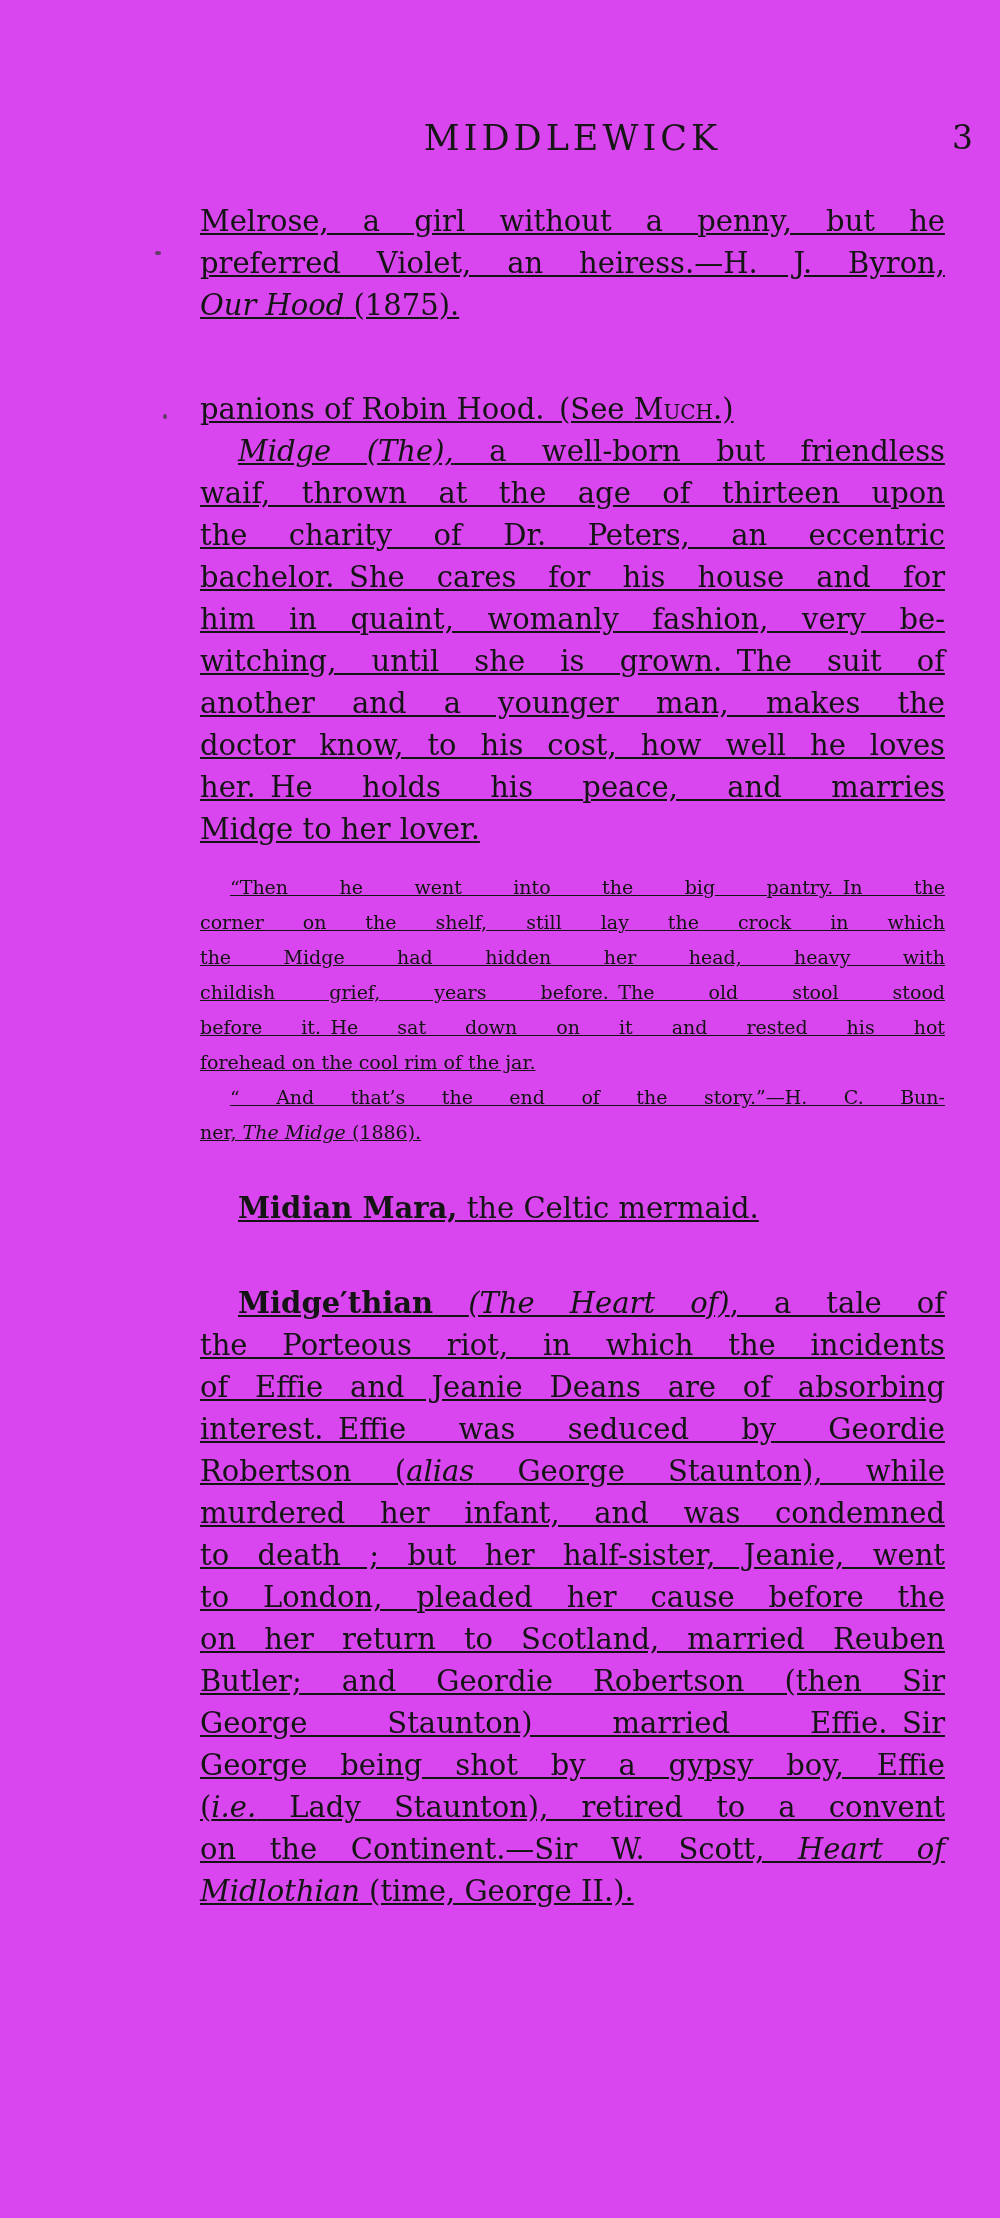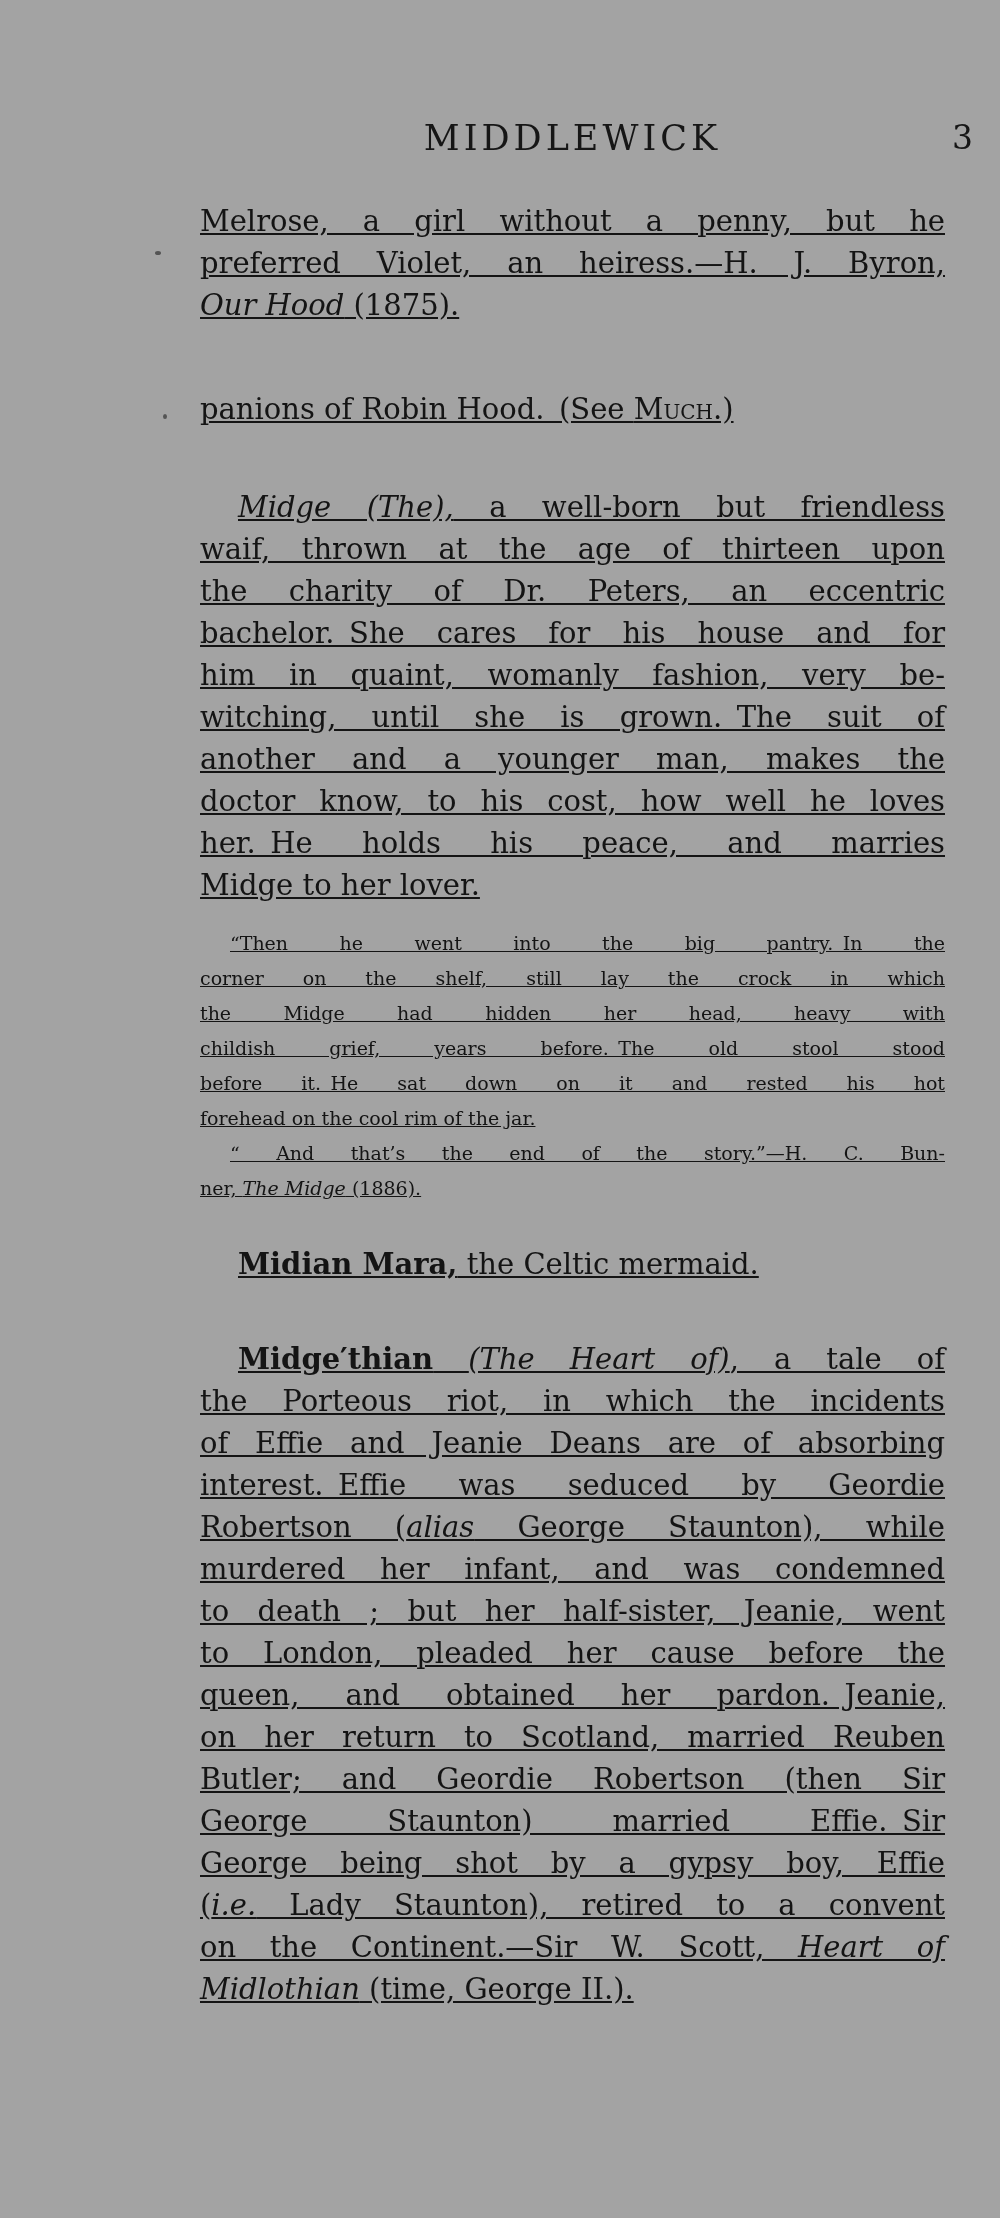--- a/index.html
+++ b/index.html
@@ -4,21 +4,21 @@
 <style>
   html, body {
     margin: 0;
     padding: 0;
     background: #ffffff;
   }
   .page {
     position: relative;
     width: 1000px;
     height: 2218px;
-    background: #a3a3a3;
+    background: #d946ef;
     color: #141414;
     font-family: "DejaVu Serif", "Liberation Serif", serif;
     overflow: hidden;
   }
   .running-head {
     position: absolute;
     left: 200px;
     top: 118px;
     width: 745px;
     text-align: center;
@@ -57,21 +57,21 @@
   }
   .line.last { text-align-last: left; }
   .entry-main .line.indent { text-indent: 38px; }
   .entry-small .line.indent { text-indent: 30px; }
   .seg-n { font-style: normal; }
   .seg-b { font-weight: bold; }
   .seg-i { font-style: italic; }
   .seg-sc { font-variant: small-caps; }
   
   [data-name="entry-midge"]          { margin-top: 62px; }
-  [data-name="entry-midge-the"]      { margin-top: 56px; }
+  [data-name="entry-midge-the"]      { }
   [data-name="entry-midge-quote-1"]  { margin-top: 20px; }
   [data-name="entry-midge-quote-2"]  { margin-top: 0; }
   [data-name="entry-midian-mara"]    { margin-top: 37px; }
   [data-name="entry-midlothian"]     { margin-top: 53px; }
   .speck {
     position: absolute;
     background: #3a3a3a;
     border-radius: 50%;
     opacity: 0.75;
   }
@@ -124,21 +124,20 @@
       </div>
       <div class="entry entry-main" data-name="entry-midlothian">
         <div class="line indent" data-name="text-line"><span class="seg-b" data-name="text-segment">Midge′thian</span><span class="seg-n" data-name="text-segment"> </span><span class="seg-i" data-name="text-segment">(The Heart of)</span><span class="seg-n" data-name="text-segment">, a tale of</span></div>
         <div class="line" data-name="text-line"><span class="seg-n" data-name="text-segment">the Porteous riot, in which the incidents</span></div>
         <div class="line" data-name="text-line"><span class="seg-n" data-name="text-segment">of Effie and Jeanie Deans are of absorbing</span></div>
         <div class="line" data-name="text-line"><span class="seg-n" data-name="text-segment">interest. Effie was seduced by Geordie</span></div>
         <div class="line" data-name="text-line"><span class="seg-n" data-name="text-segment">Robertson (</span><span class="seg-i" data-name="text-segment">alias</span><span class="seg-n" data-name="text-segment"> George Staunton), while</span></div>
         <div class="line" data-name="text-line"><span class="seg-n" data-name="text-segment">murdered her infant, and was condemned</span></div>
         <div class="line" data-name="text-line"><span class="seg-n" data-name="text-segment">to death ; but her half-sister, Jeanie, went</span></div>
         <div class="line" data-name="text-line"><span class="seg-n" data-name="text-segment">to London, pleaded her cause before the</span></div>
-        <div class="line" data-name="text-line"><span class="seg-n" data-name="text-segment">queen, and obtained her pardon. Jeanie,</span></div>
         <div class="line" data-name="text-line"><span class="seg-n" data-name="text-segment">on her return to Scotland, married Reuben</span></div>
         <div class="line" data-name="text-line"><span class="seg-n" data-name="text-segment">Butler; and Geordie Robertson (then Sir</span></div>
         <div class="line" data-name="text-line"><span class="seg-n" data-name="text-segment">George Staunton) married Effie. Sir</span></div>
         <div class="line" data-name="text-line"><span class="seg-n" data-name="text-segment">George being shot by a gypsy boy, Effie</span></div>
         <div class="line" data-name="text-line"><span class="seg-n" data-name="text-segment">(</span><span class="seg-i" data-name="text-segment">i.e.</span><span class="seg-n" data-name="text-segment"> Lady Staunton), retired to a convent</span></div>
         <div class="line" data-name="text-line"><span class="seg-n" data-name="text-segment">on the Continent.—Sir W. Scott, </span><span class="seg-i" data-name="text-segment">Heart of</span></div>
         <div class="line last" data-name="text-line"><span class="seg-i" data-name="text-segment">Midlothian</span><span class="seg-n" data-name="text-segment"> (time, George II.).</span></div>
       </div>
     </div>
   <div class="speck speck-1" data-name="scan-speck"></div>

